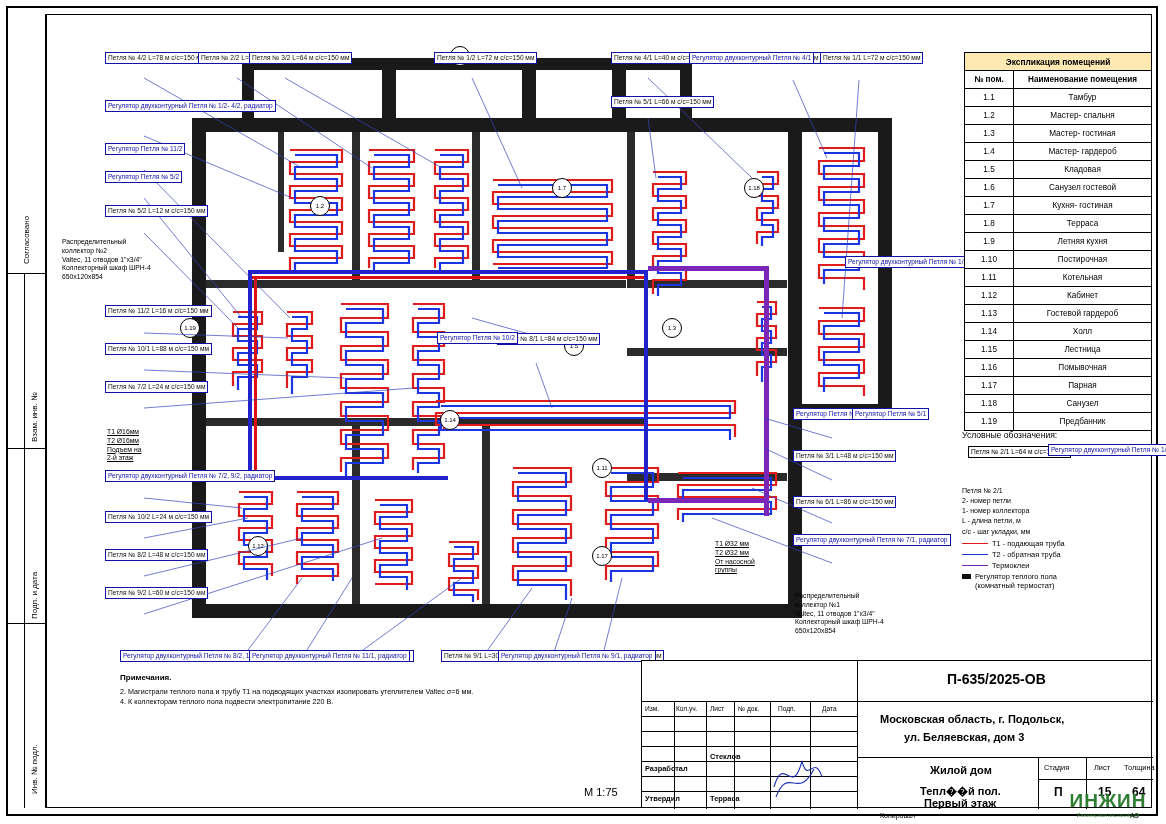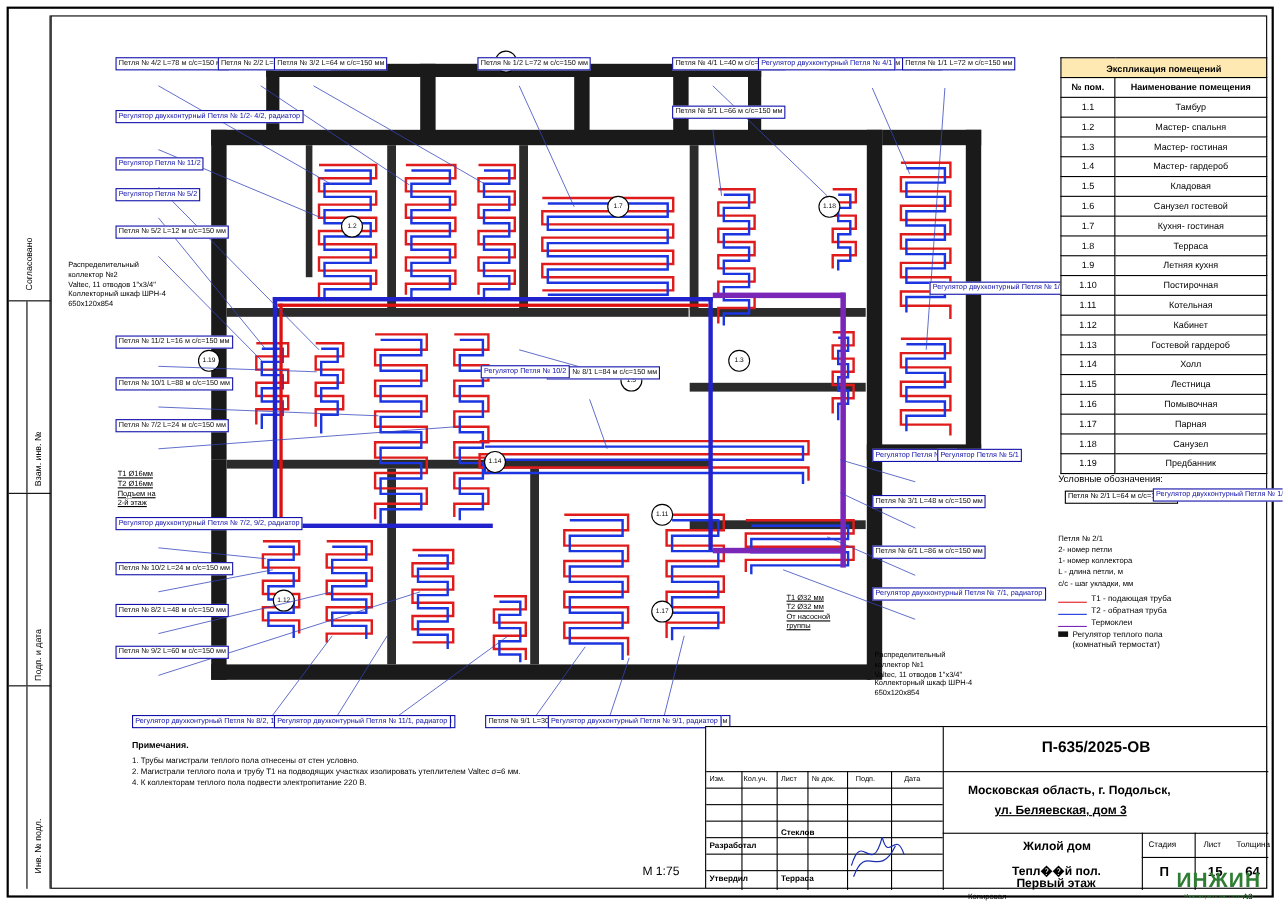--- a/index.html
+++ b/index.html
@@ -32,21 +32,21 @@
   .lbl.blk{border-color:#000;color:#000;}
   .plain{position:absolute;font-size:6.8px;line-height:1.3;white-space:pre;color:#000;}
   .circ{position:absolute;border:1px solid #000;border-radius:50%;background:#fff;font-size:6px;text-align:center;}
   table.expl{position:absolute;right:14px;top:52px;border-collapse:collapse;width:188px;font-size:8.2px;background:#fff;}
   table.expl th,table.expl td{border:1px solid #000;padding:1px 3px;text-align:center;height:15px;}
   table.expl .hdr{background:#ffe9b3;font-weight:bold;font-size:8.4px;}
   table.expl td.nm{text-align:center;}
 
   .legend{position:absolute;right:14px;top:430px;width:190px;font-size:7.4px;}
   .legend .ttl{font-size:8.6px;margin-bottom:4px;}
-  .legend .row{display:flex;align-items:flex-end;margin-top:2px;gap:4px;}
+  .legend .row{display:flex;align-items:center;margin-top:2px;gap:4px;}
   .swatch-r{width:26px;height:0;border-top:1.6px solid #e01b1b;}
   .swatch-b{width:26px;height:0;border-top:1.6px solid #1b36e0;}
   .swatch-p{width:26px;height:0;border-top:1.6px solid #7a27b8;}
   .swatch-sq{width:9px;height:5px;background:#111;}
 
   
   .tb{position:absolute;left:641px;top:660px;width:511px;height:148px;border:1.5px solid #000;box-sizing:border-box;background:#fff;font-size:8px;}
   .tb .v{position:absolute;background:#000;width:1px;}
   .tb .h{position:absolute;background:#000;height:1px;}
   .tb .t{position:absolute;font-size:8px;}
@@ -568,21 +568,20 @@
     </div>
     <div class="row" style="align-items:flex-start;">
       <span class="swatch-sq" style="margin-top:2px;"></span>
       <span style="white-space:pre;">Регулятор теплого пола
 (комнатный термостат)</span>
     </div>
   </div>
 
   <div class="notes">
     <div class="h">Примечания.</div>
-    <div>1.   Трубы магистрали теплого пола отнесены от стен условно.</div>
     <div>2.   Магистрали теплого пола и трубу Т1 на подводящих участках изолировать утеплителем Valtec σ=6 мм.</div>
     <div>4.   К коллекторам теплого пола подвести электропитание 220 В.</div>
   </div>
 
   <div class="scale">М 1:75</div>
   <div class="kopir">Копировал</div>
   <div class="a3">А3</div>
 
   <div class="tb">
 
@@ -600,21 +599,21 @@
     <div class="v" style="left:64px;top:40px;height:108px;"></div>
     <div class="v" style="left:92px;top:40px;height:108px;"></div>
     <div class="v" style="left:128px;top:40px;height:108px;"></div>
     <div class="v" style="left:168px;top:40px;height:108px;"></div>
     <div class="v" style="left:396px;top:96px;height:52px;"></div>
     <div class="v" style="left:444px;top:96px;height:52px;"></div>
     <div class="h" style="left:396px;top:118px;width:115px;"></div>
 
     <div class="t big" style="left:305px;top:10px;">П-635/2025-ОВ</div>
     <div class="t mid" style="left:238px;top:52px;">Московская область, г. Подольск,</div>
-    <div class="t mid" style="left:262px;top:70px;text-decoration:underline;">ул. Беляевская, дом 3</div>
+    <div class="t mid" style="left:262px;top:70px;">ул. Беляевская, дом 3</div>
     <div class="t mid" style="left:288px;top:103px;">Жилой дом</div>
     <div class="t mid" style="left:278px;top:122px;">Тепл��й пол.</div>
     <div class="t mid" style="left:282px;top:136px;">Первый этаж</div>
 
     <div class="t" style="left:3px;top:44px;font-size:6.6px;">Изм.</div>
     <div class="t" style="left:34px;top:44px;font-size:6.6px;">Кол.уч.</div>
     <div class="t" style="left:68px;top:44px;font-size:6.6px;">Лист</div>
     <div class="t" style="left:96px;top:44px;font-size:6.6px;">№ док.</div>
     <div class="t" style="left:136px;top:44px;font-size:6.6px;">Подп.</div>
     <div class="t" style="left:180px;top:44px;font-size:6.6px;">Дата</div>

